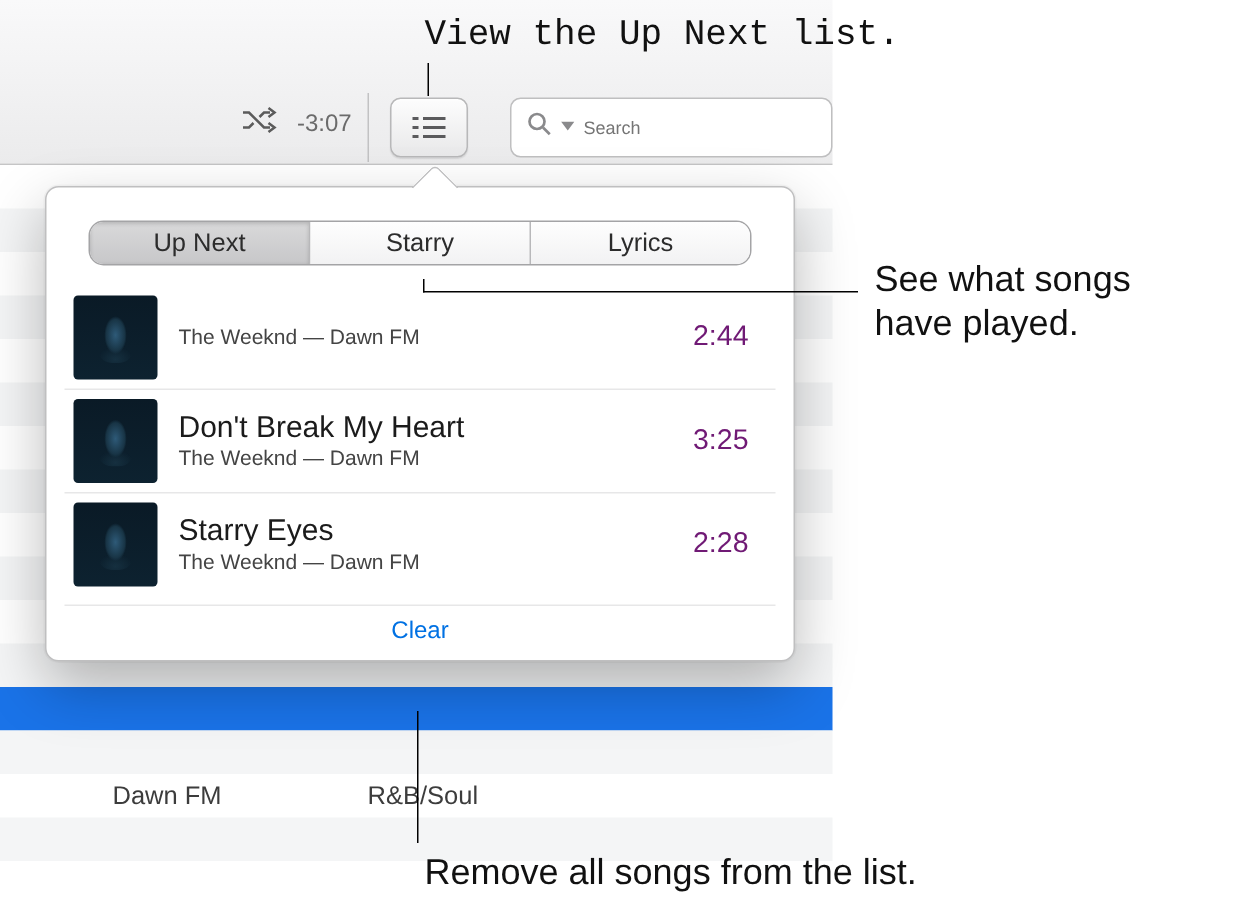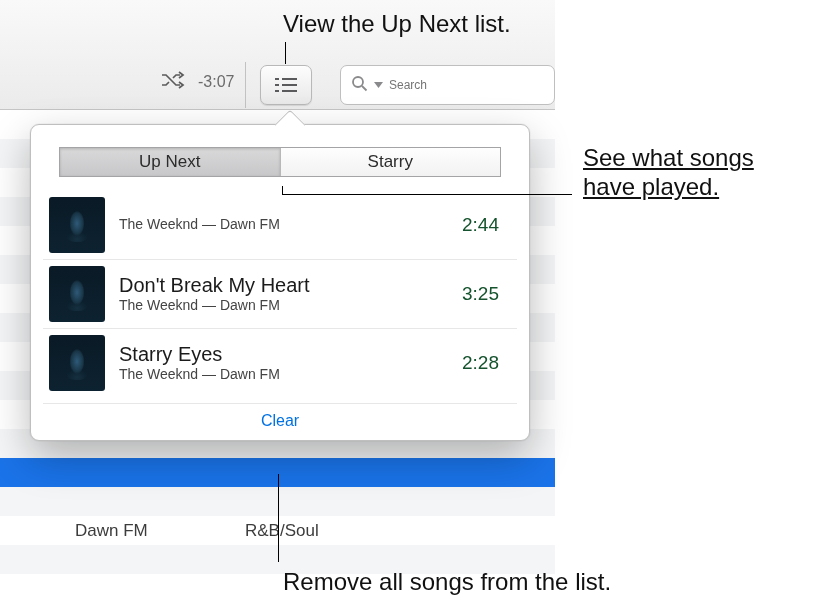--- a/index.html
+++ b/index.html
@@ -111,22 +111,22 @@
     }
 
     
     .callout {
       position: absolute;
       font-size: 24px;
       color: #111;
       line-height: 1.2;
       z-index: 200;
     }
-    .callout-top { left: 283px; top: 10px; }
-    .callout-right { left: 583px; top: 144px; text-decoration: underline; }
+    .callout-top { left: 283px; top: 10px; font-family: Liberation Mono, monospace; }
+    .callout-right { left: 583px; top: 173px; }
     .callout-bottom { left: 283px; top: 568px; }
 
     
     .connector {
       position: absolute;
       background: #000;
       z-index: 150;
     }
     .conn-top { left: 285px; top: 42px; width: 1px; height: 22px; }
     .conn-right-h { left: 282px; top: 194px; width: 290px; height: 1px; }
@@ -165,21 +165,21 @@
       left: 246px;
       width: 26px;
       height: 14px;
       background: #fff;
     }
 
     .seg-control {
       display: flex;
       margin: 22px 28px 14px 28px;
       border: 1px solid #a4a4a6;
-      border-radius: 0;
+      border-radius: 10px;
       overflow: hidden;
       height: 30px;
     }
     .seg {
       flex: 1;
       display: flex;
       align-items: center;
       justify-content: center;
       font-size: 17px;
       color: #2c2c2c;
@@ -219,21 +219,21 @@
       background: radial-gradient(ellipse 40% 55% at 50% 42%, #2e5a78 0%, #183445 60%, transparent 72%),
                   radial-gradient(ellipse 60% 35% at 50% 92%, #163040 0%, transparent 75%);
       border-radius: 50% 50% 40% 40%;
     }
     .meta {
       margin-left: 14px;
       flex: 1;
     }
     .title { font-size: 20px; color: #1b1b1b; line-height: 1.2; }
     .sub { font-size: 14px; color: #444; line-height: 1.25; }
-    .duration { font-size: 19px; color: #14532d; margin-right: 12px; }
+    .duration { font-size: 19px; color: #701a75; margin-right: 12px; }
 
     .clear-row {
       border-top: 1px solid #e7e7e8;
       margin: 6px 12px 0 12px;
       text-align: center;
       padding-top: 8px;
     }
     .clear-link {
       color: #0071e3;
       font-size: 16px;
@@ -317,20 +317,21 @@
   <span class="genre">R&amp;B/Soul</span>
 </div>
 
 <div class="popover">
   <div class="popover-notch"></div>
   <div class="popover-notch-cover"></div>
 
   <div class="seg-control">
     <div class="seg active">Up Next</div>
     <div class="seg">Starry</div>
+    <div class="seg">Lyrics</div>
   </div>
 
   <div class="tracks">
     <div class="track">
       <div class="art"></div>
       <div class="meta">
         <div class="sub">The Weeknd — Dawn FM</div>
       </div>
       <div class="duration">2:44</div>
     </div>

